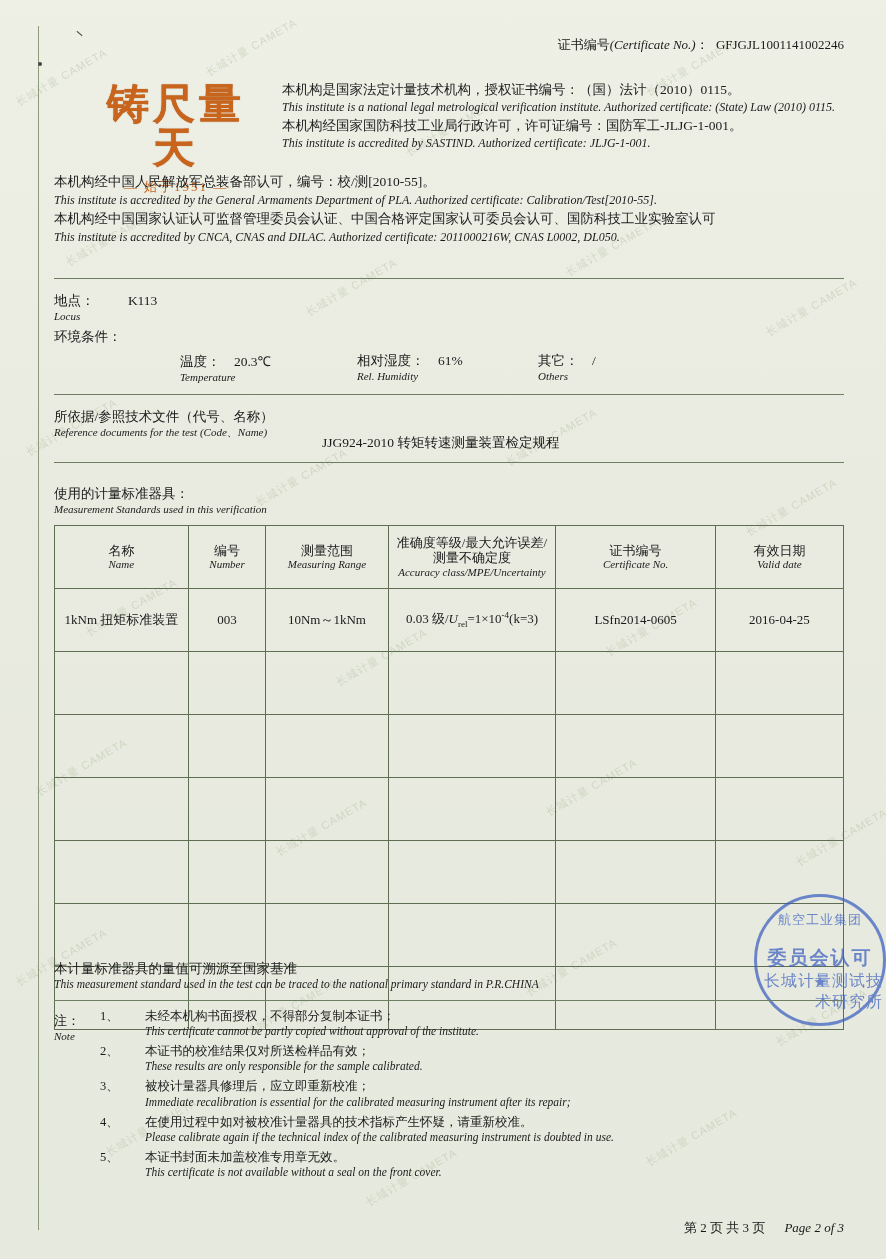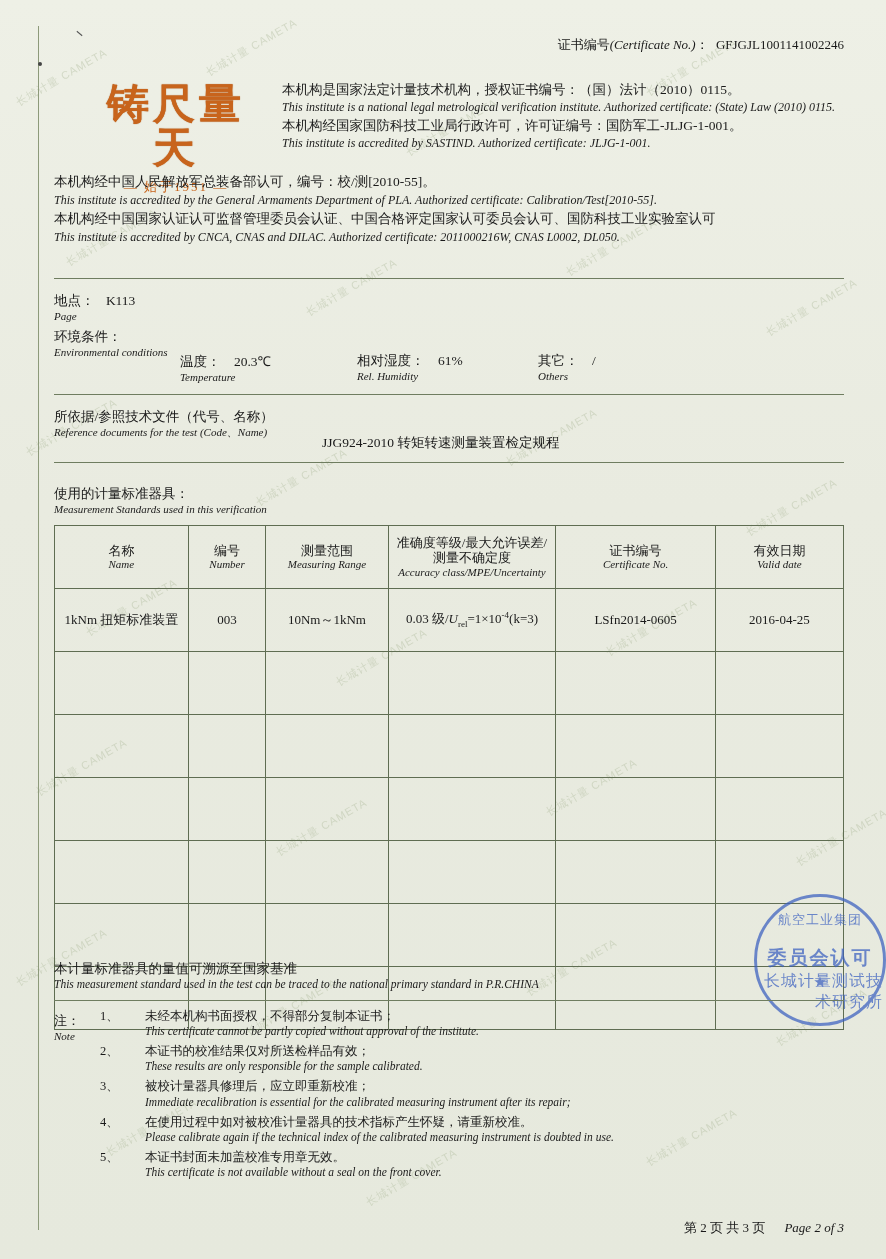--- a/index.html
+++ b/index.html
@@ -379,26 +379,25 @@
       <div class="en">This institute is accredited by the General Armaments Department of PLA. Authorized certificate: Calibration/Test[2010-55].</div>
       <div class="cn">本机构经中国国家认证认可监督管理委员会认证、中国合格评定国家认可委员会认可、国防科技工业实验室认可</div>
       <div class="en">This institute is accredited by CNCA, CNAS and DILAC. Authorized certificate: 2011000216W, CNAS L0002, DL050.</div>
     </div>
 
     <div class="hr" style="top:278px;"></div>
 
     <div class="locus-sec">
       <div class="row-line">
         <span class="lbl-cn">地点</span><span>：</span>
-        <span style="margin-left:8px">K113</span>
-        <span class="lbl-en">Page</span>
+        <span style="margin-left:30px">K113</span>
+        <span class="lbl-en">Locus</span>
       </div>
       <div class="row-line" style="margin-top:6px">
         <span class="lbl-cn">环境条件</span><span>：</span>
-        <span class="lbl-en">Environmental conditions</span>
       </div>
     </div>
 
     <div class="env-row">
       <div class="env-item" style="left:0px">
         <span class="lbl-cn">温度</span><span>：</span>
         <span class="env-val">20.3℃</span>
         <span class="lbl-en">Temperature</span>
       </div>
       <div class="env-item" style="left:177px">

